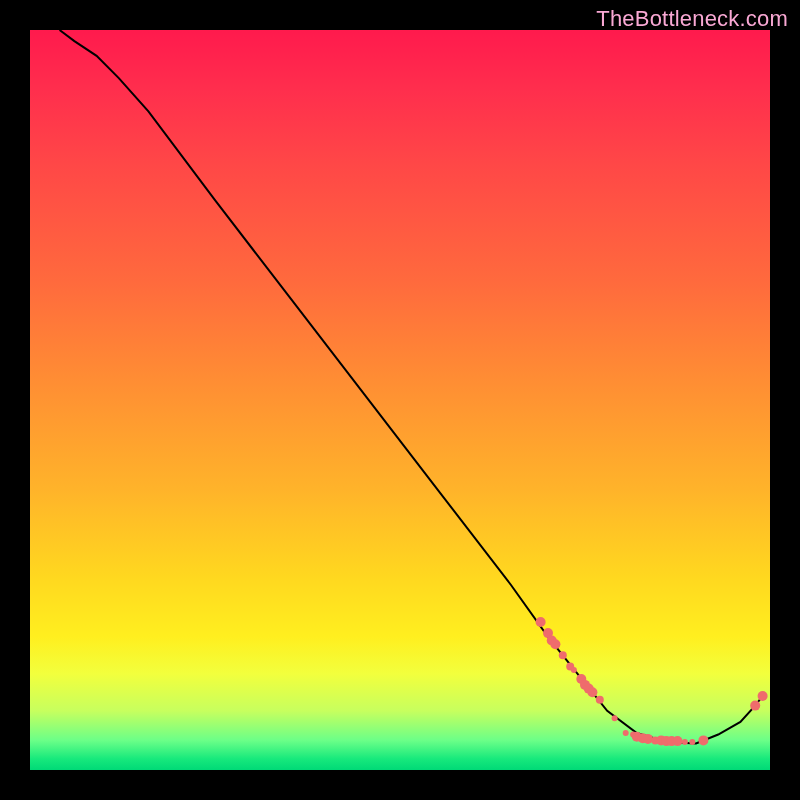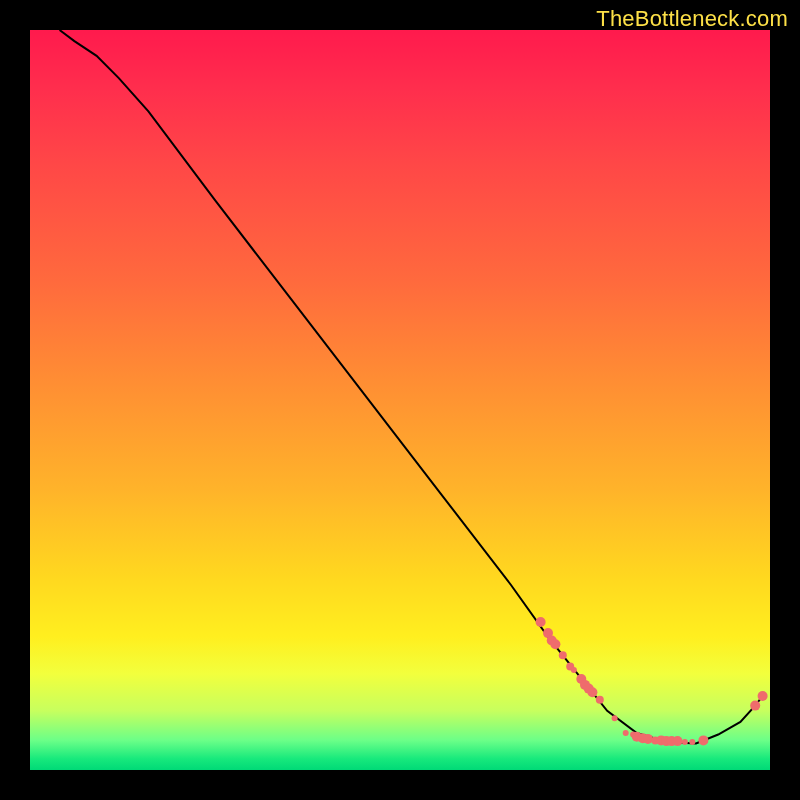--- a/index.html
+++ b/index.html
@@ -37,21 +37,21 @@
         #f2ff3d 87%,
         #c7ff5e 92%,
         #6bff88 96%,
         #17e97c 98.5%,
         #00d977 100%);
   }
   .watermark {
     position: absolute;
     top: 6px;
     right: 12px;
-    color: #fde047;
+    color: #f9a8d4;
     font-size: 22px;
     letter-spacing: 0.2px;
     user-select: none;
   }
   svg.curve {
     position: absolute;
     left: 0;
     top: 0;
     width: 740px;
     height: 740px;

